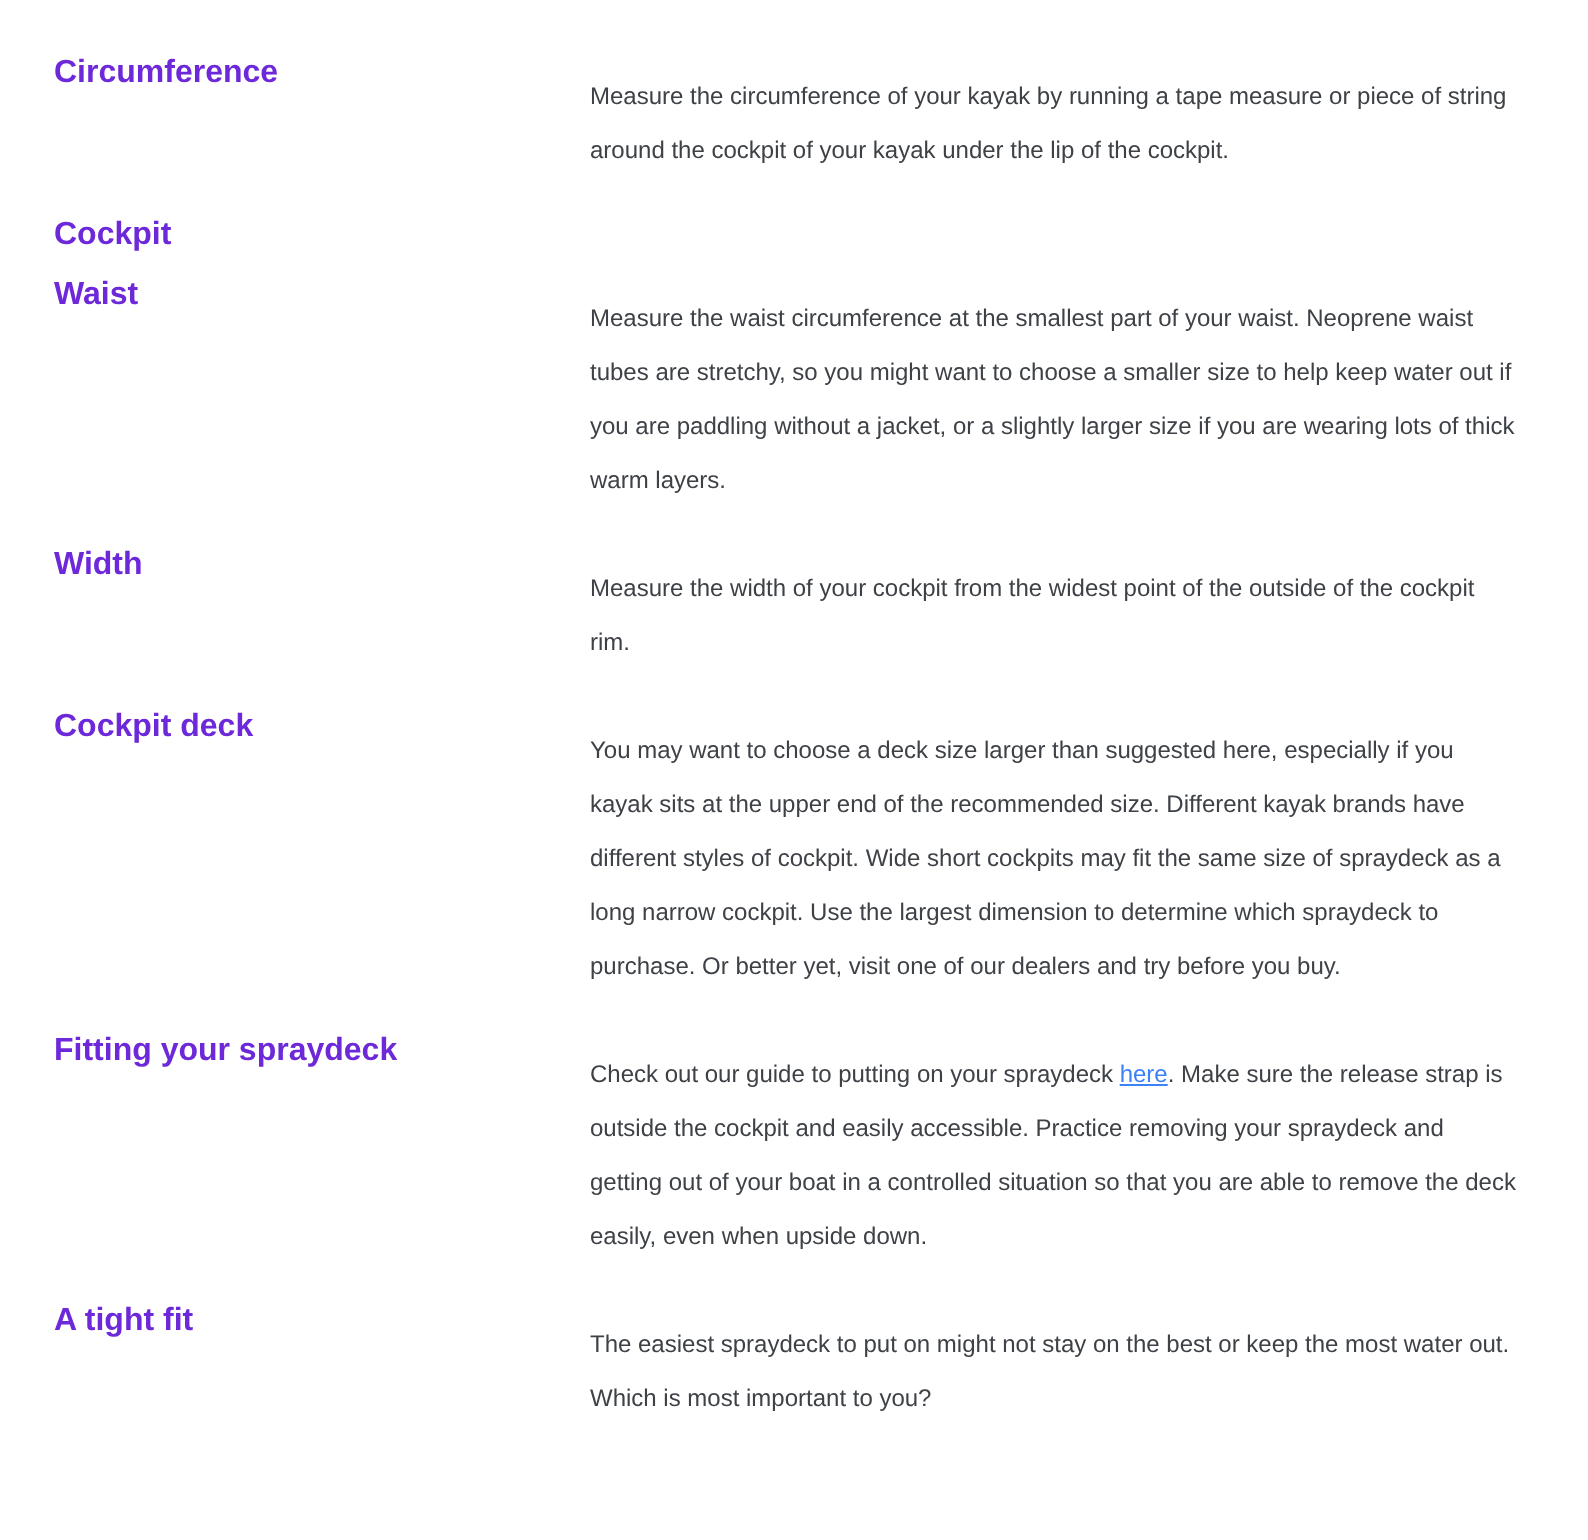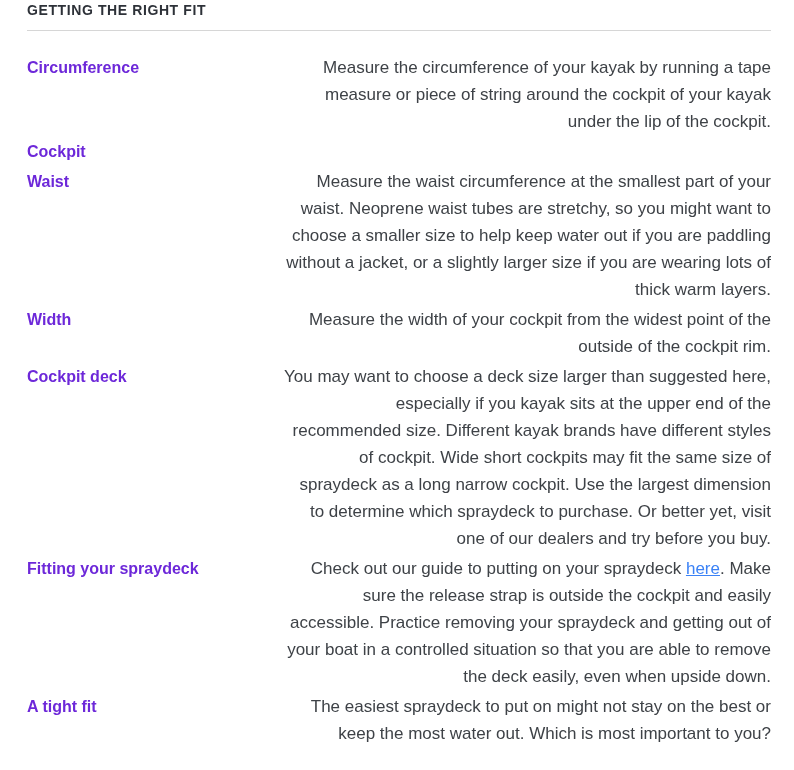--- a/index.html
+++ b/index.html
@@ -39,42 +39,38 @@
     grid-template-columns: 256px 1fr;
     margin-bottom: 3px;
   }
   .spec-label {
     font-size: 16px;
     line-height: 27px;
     font-weight: 700;
     color: #6d28d9;
   }
   .spec-desc {
-    margin: 0;
-    font-size: 17px;
+    margin: 12px;
+    font-size: 12px;
     line-height: 27px;
     font-weight: 400;
     color: #3e4247;
     max-width: 490px;
-    text-align: right;
   }
   .spec-desc a {
     color: #3b82f6;
     text-decoration: underline;
     cursor: pointer;
   }
 </style>
 </head>
 <body>
 
 <div class="page">
 
-  <div class="section-header">
-    <h2 class="section-title">GETTING THE RIGHT FIT</h2>
-  </div>
 
   <div class="spec-table">
 
     <div class="spec-row">
       <div class="spec-label">Circumference</div>
       <p class="spec-desc">Measure the circumference of your kayak by running a tape measure or piece of string around the cockpit of your kayak under the lip of the cockpit.</p>
     </div>
 
     <div class="spec-row">
       <div class="spec-label">Cockpit</div>

